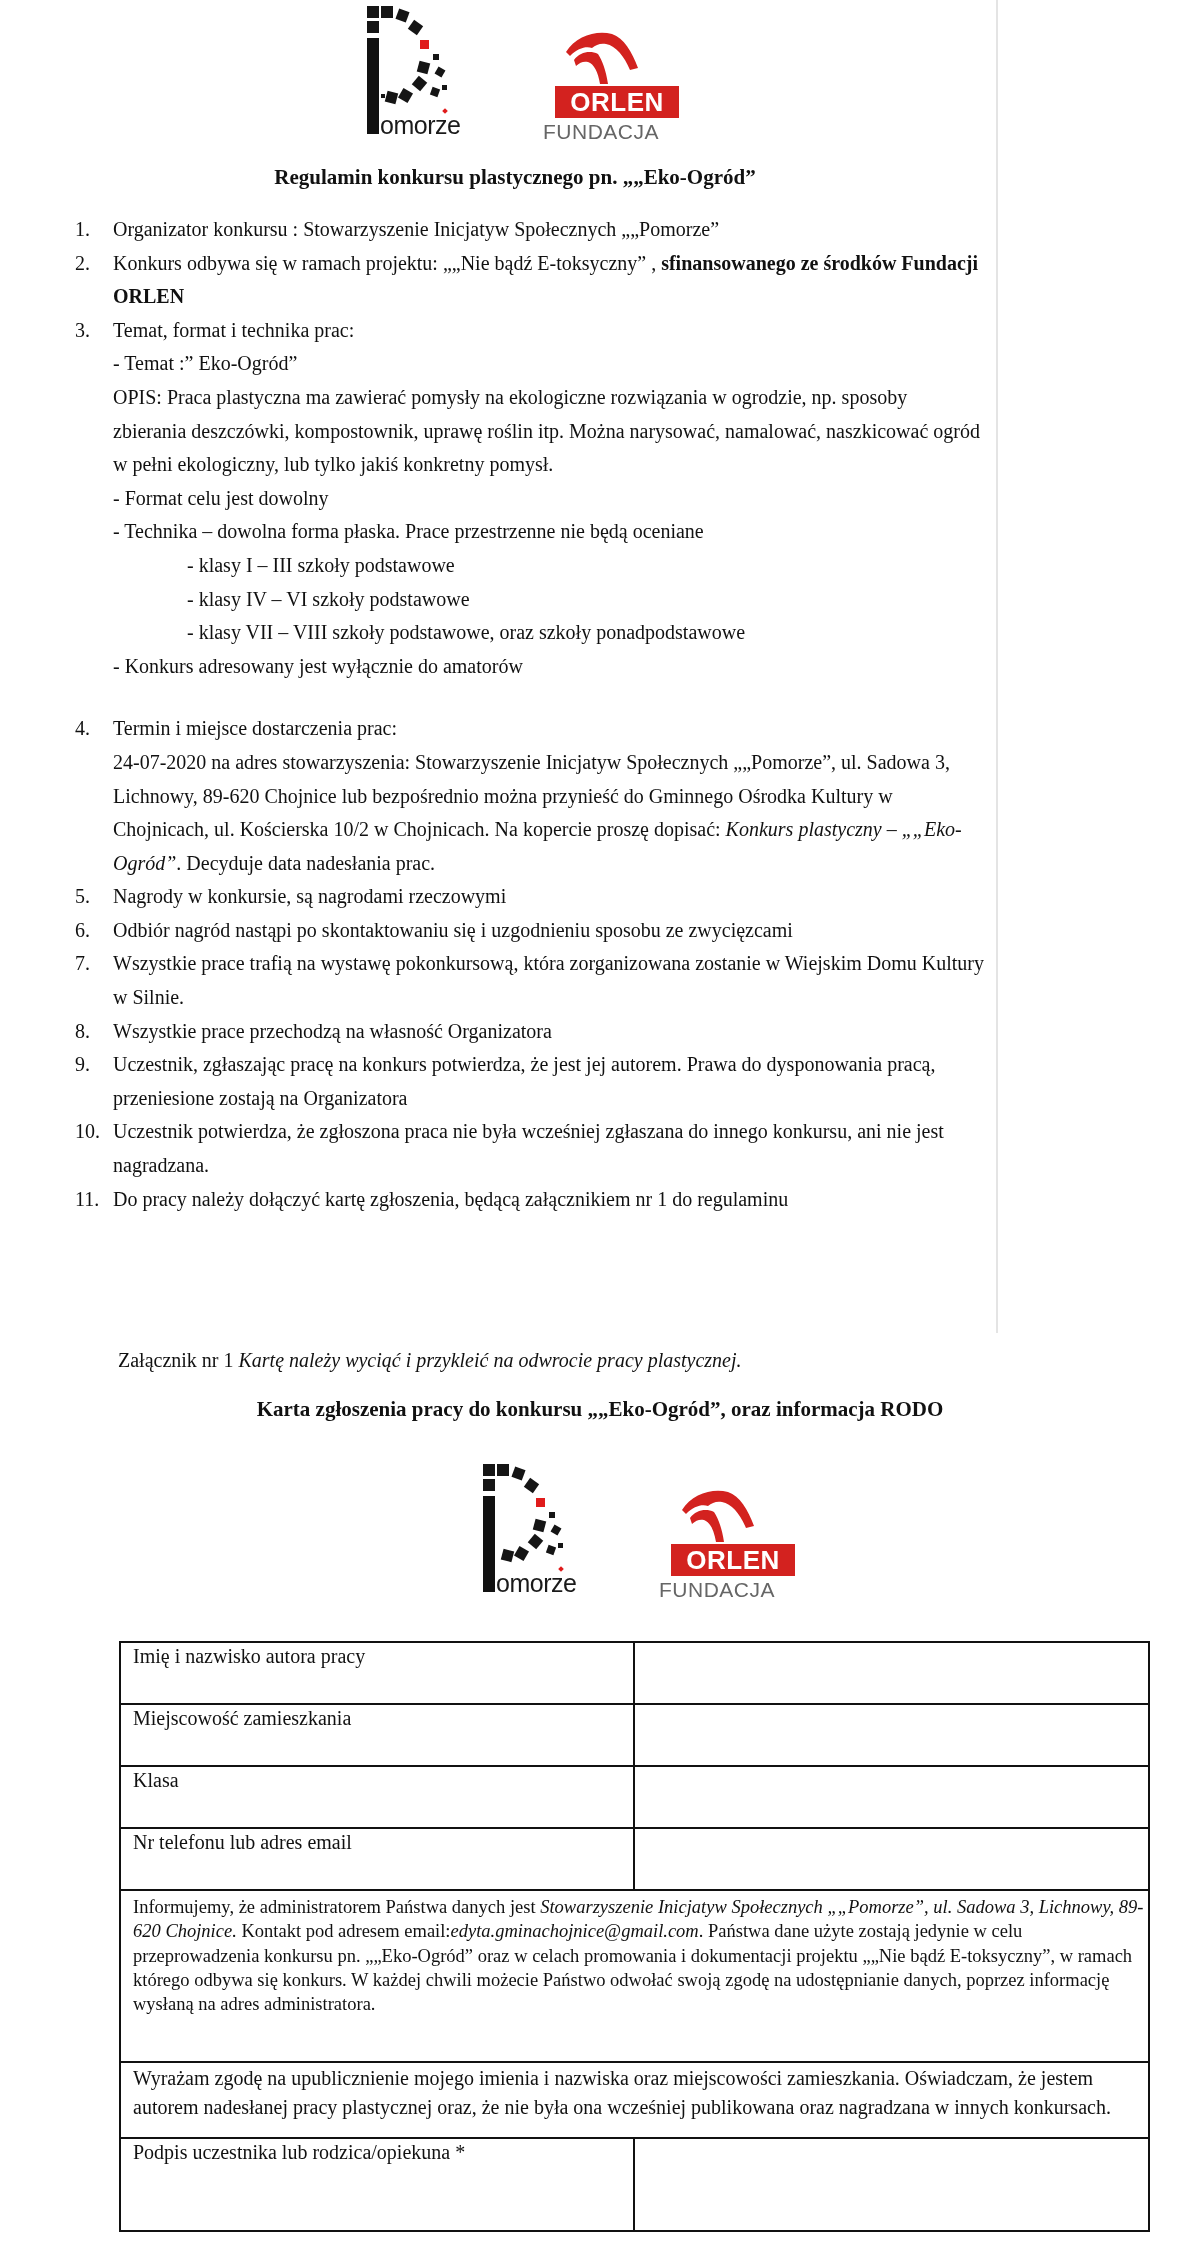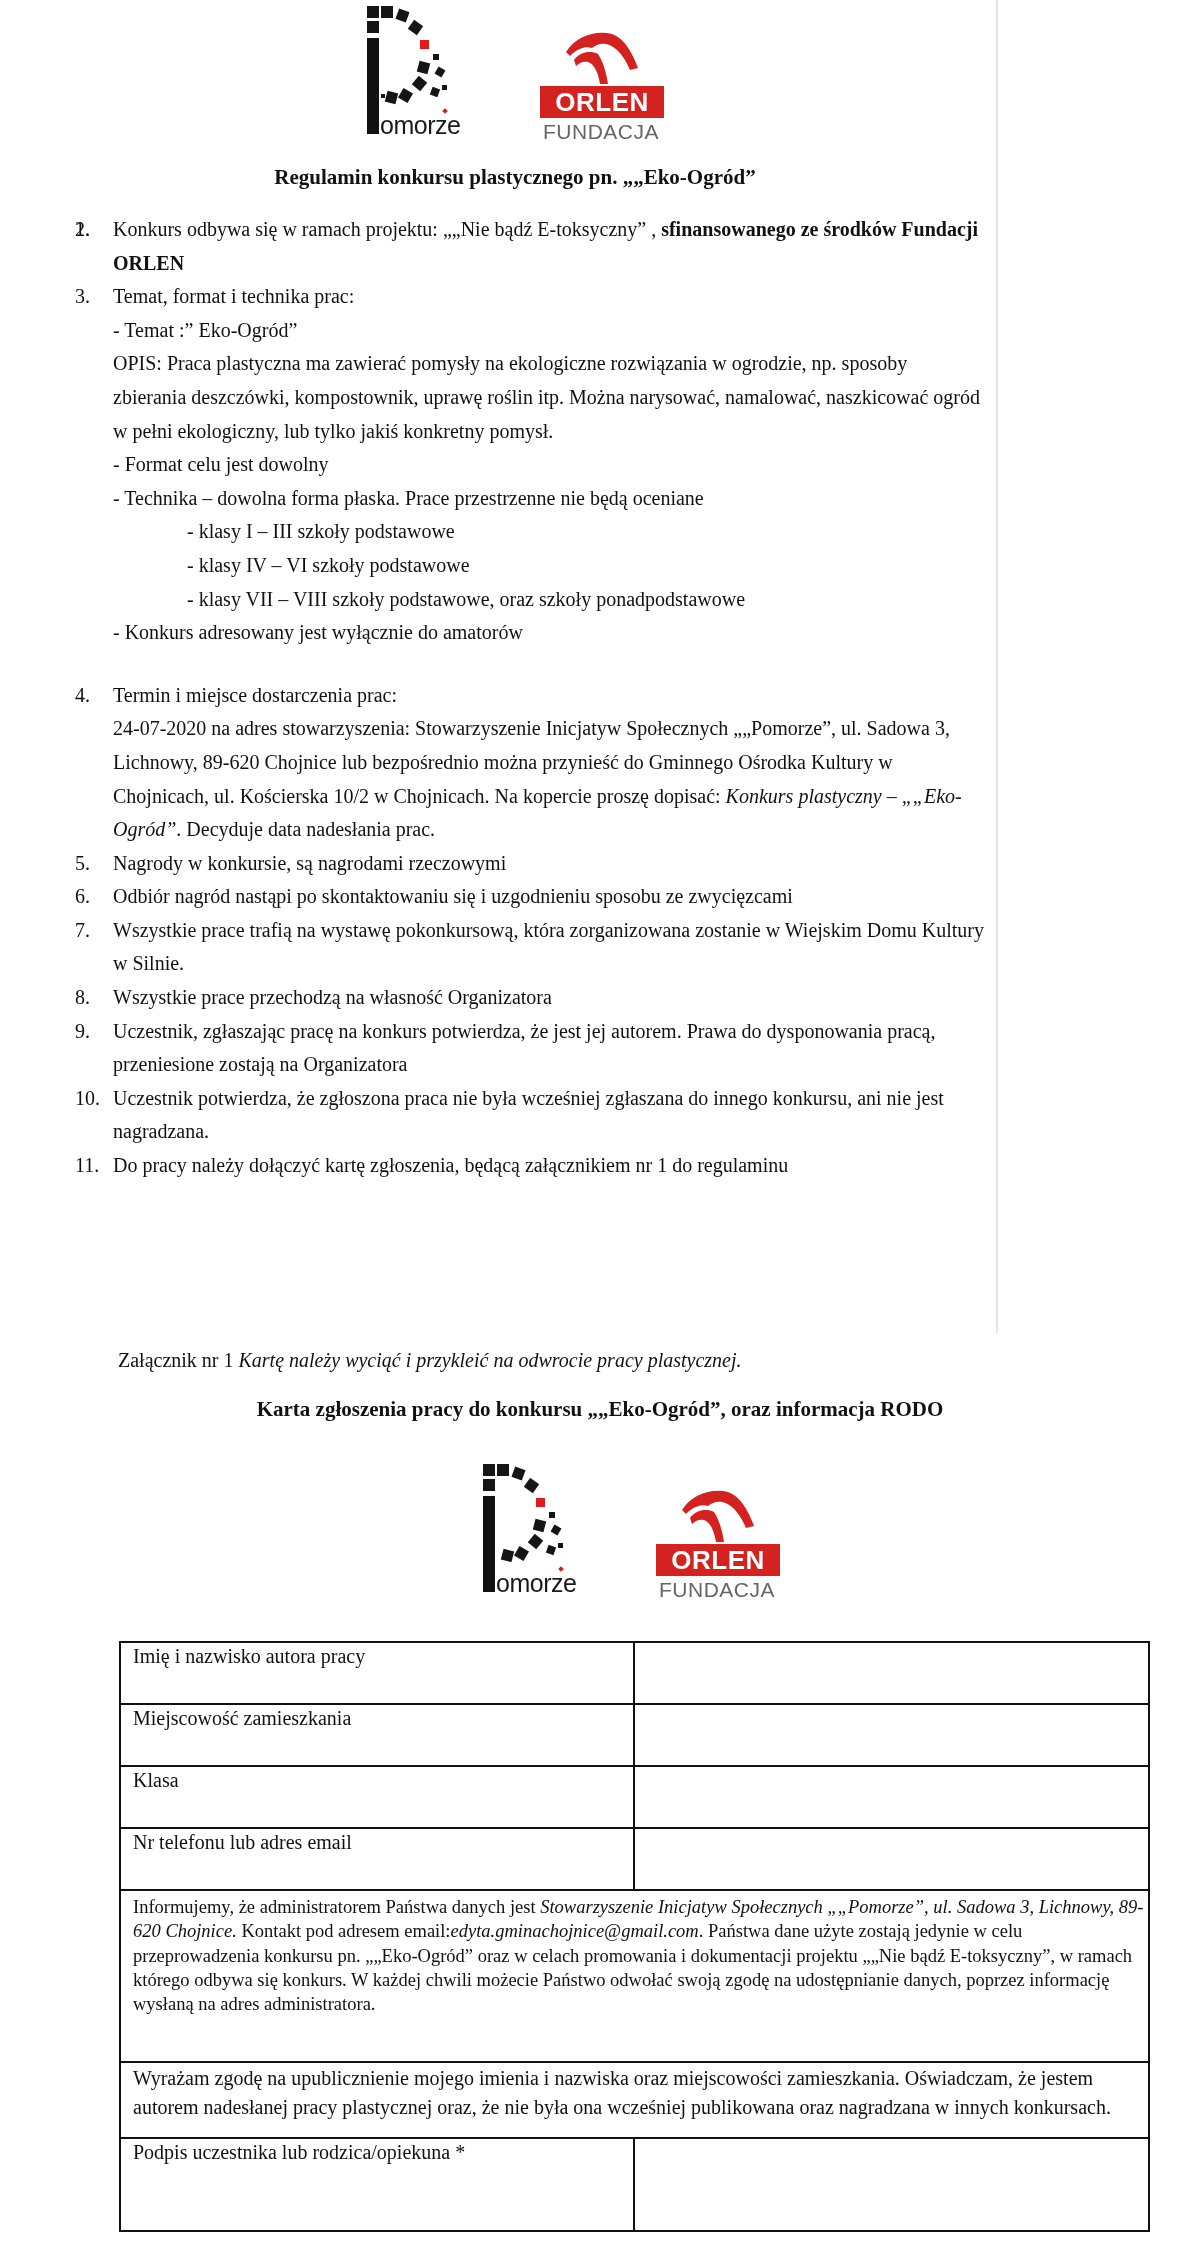--- a/index.html
+++ b/index.html
@@ -22,21 +22,21 @@
   .pomorze-logo .sq.red { background: #e01b1b; }
   .pomorze-logo .word {
     position: absolute; left: 18px; bottom: 0; font-family: "Liberation Sans", "DejaVu Sans", sans-serif;
     font-size: 25px; color: #1a1a1a; letter-spacing: -0.5px; line-height: 1;
   }
   .pomorze-logo .dot { position: absolute; width: 4px; height: 4px; background: #e01b1b; transform: rotate(45deg); }
 
   .orlen-logo { position: relative; width: 130px; height: 118px; margin-left: 54px; }
   .orlen-logo svg { position: absolute; left: 26px; top: 10px; }
   .orlen-logo .brand {
-    position: absolute; left: 4px; top: 66px; width: 124px; height: 32px; background: #d3221f;
+    position: absolute; left: 19px; top: 66px; width: 124px; height: 32px; background: #d3221f;
     color: #fff; font-family: "Liberation Sans", "DejaVu Sans", sans-serif; font-weight: bold;
     font-size: 26px; text-align: center; line-height: 32px; letter-spacing: 0.5px;
   }
   .orlen-logo .sub {
     position: absolute; left: 0; top: 100px; width: 130px; text-align: center;
     font-family: "Liberation Sans", "DejaVu Sans", sans-serif; font-size: 21px; color: #666; letter-spacing: 0.5px;
   }
 
   
   .doc-title {
@@ -102,20 +102,21 @@
     <div class="brand">ORLEN</div>
     <div class="sub">FUNDACJA</div>
   </div>
 </div>
 
 <div class="doc-title">Regulamin konkursu plastycznego pn. „„Eko-Ogród”</div>
 
 <div class="rules">
   <div class="rule">
     <span class="num">1.</span>
+    <span>Organizator konkursu : Stowarzyszenie Inicjatyw Społecznych „„Pomorze”</span>
   </div>
   <div class="rule">
     <span class="num">2.</span>
     <span>Konkurs odbywa się w ramach projektu:  „„Nie bądź E-toksyczny” , </span><b>sfinansowanego ze środków Fundacji ORLEN</b>
   </div>
   <div class="rule">
     <span class="num">3.</span>
     <div>Temat, format i technika prac:</div>
     <div>- Temat :” Eko-Ogród”</div>
     <div>OPIS: Praca plastyczna ma zawierać pomysły na ekologiczne rozwiązania w ogrodzie, np. sposoby zbierania deszczówki, kompostownik, uprawę roślin itp.  Można narysować, namalować, naszkicować ogród w pełni ekologiczny, lub tylko jakiś konkretny pomysł.</div>

